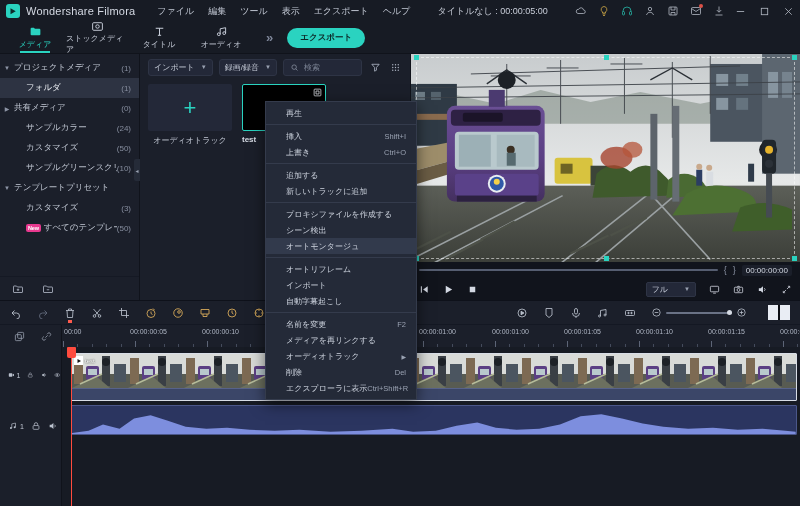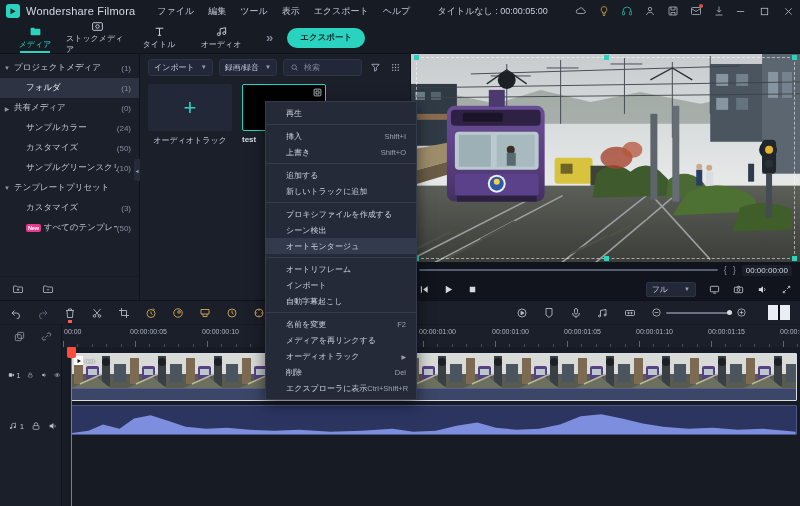--- a/index.html
+++ b/index.html
@@ -986,21 +986,21 @@
       <div class="ctx-item">
         <span>再生</span>
       </div>
       <div class="ctx-sep"></div>
       <div class="ctx-item">
         <span>挿入</span>
         <span class="k">Shift+I</span>
       </div>
       <div class="ctx-item">
         <span>上書き</span>
-        <span class="k">Shift+O</span>
+        <span class="k">Ctrl+O</span>
       </div>
       <div class="ctx-sep"></div>
       <div class="ctx-item">
         <span>追加する</span>
       </div>
       <div class="ctx-item">
         <span>新しいトラックに追加</span>
       </div>
       <div class="ctx-sep"></div>
       <div class="ctx-item">

